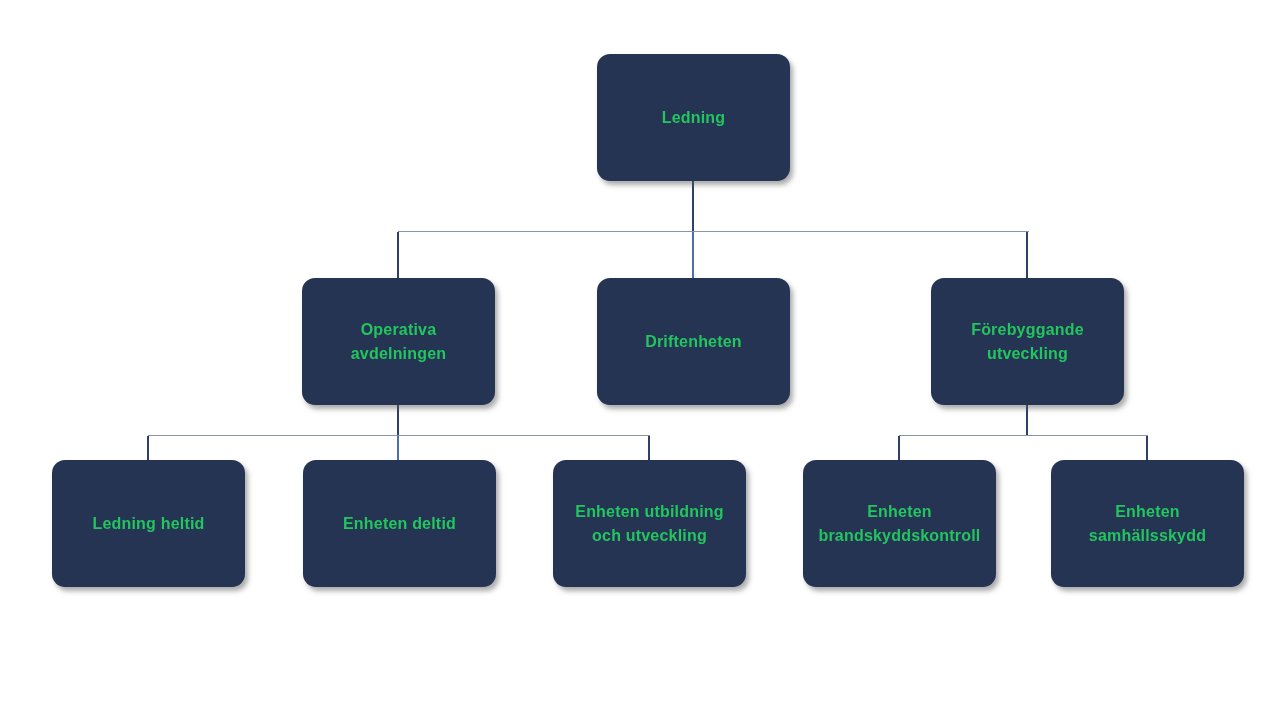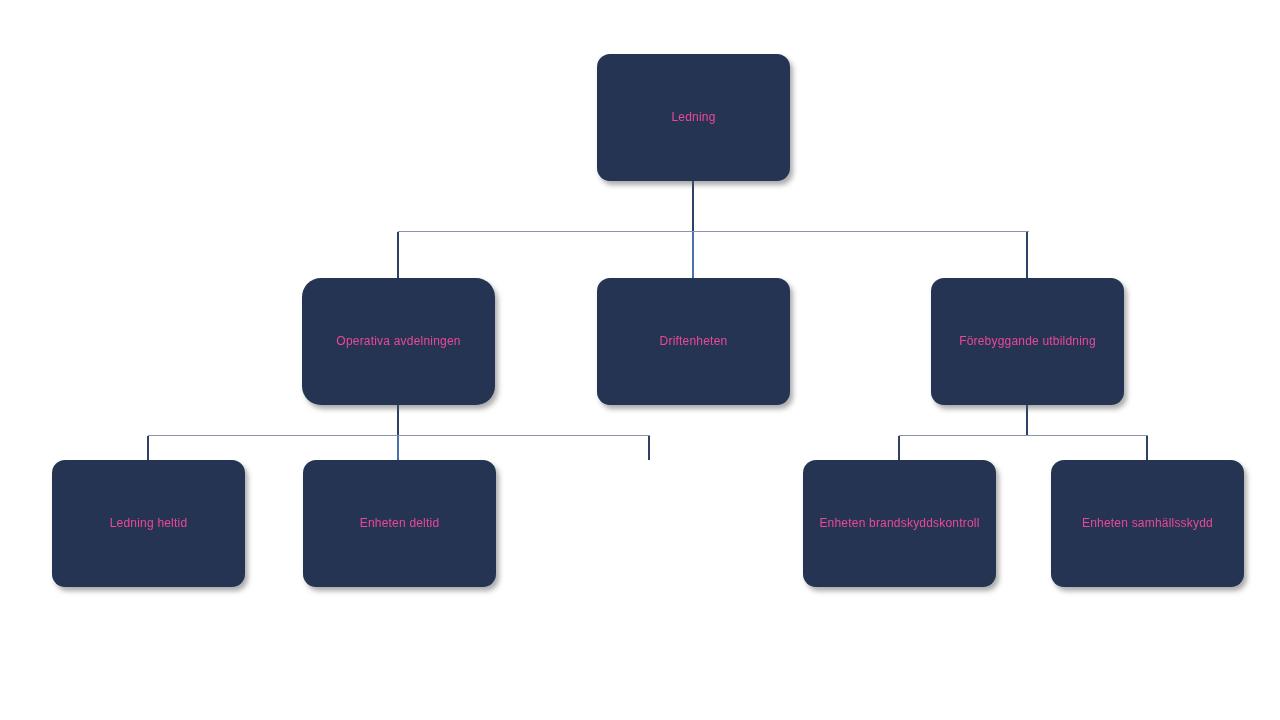--- a/index.html
+++ b/index.html
@@ -23,29 +23,29 @@
     border-radius: 13px;
     box-shadow: 3px 4px 5px rgba(90, 90, 90, 0.5);
     display: flex;
     align-items: center;
     justify-content: center;
     text-align: center;
     box-sizing: border-box;
     padding: 0 13px;
   }
   .node-label {
-    color: #ec4899;
-    font-weight: normal;
-    font-size: 12px;
+    color: #22c55e;
+    font-weight: bold;
+    font-size: 16px;
     line-height: 1.45;
     letter-spacing: 0.2px;
   }
   
   .n-ledning     { left: 597px;  top: 54px;  }
-  .n-operativa   { left: 302px;  top: 278px; border-radius: 19px; }
+  .n-operativa   { left: 302px;  top: 278px; }
   .n-drift       { left: 597px;  top: 278px; text-align: right; }
   .n-foreby      { left: 931px;  top: 278px; }
   .n-heltid      { left: 52px;   top: 460px; }
   .n-deltid      { left: 303px;  top: 460px; }
   .n-utbildning  { left: 553px;  top: 460px; }
   .n-brandskydd  { left: 803px;  top: 460px; }
   .n-samhall     { left: 1051px; top: 460px; }
 
   
   .cv {
@@ -100,28 +100,31 @@
     <span class="node-label">Ledning</span>
   </div>
 
   <div class="node n-operativa">
     <span class="node-label">Operativa avdelningen</span>
   </div>
   <div class="node n-drift">
     <span class="node-label">Driftenheten</span>
   </div>
   <div class="node n-foreby">
-    <span class="node-label">Förebyggande utbildning</span>
+    <span class="node-label">Förebyggande utveckling</span>
   </div>
 
   <div class="node n-heltid">
     <span class="node-label">Ledning heltid</span>
   </div>
   <div class="node n-deltid">
     <span class="node-label">Enheten deltid</span>
+  </div>
+  <div class="node n-utbildning">
+    <span class="node-label">Enheten utbildning och utveckling</span>
   </div>
   <div class="node n-samhall">
     <span class="node-label">Enheten samhällsskydd</span>
   </div>
   <div class="node n-brandskydd">
     <span class="node-label">Enheten brandskyddskontroll</span>
   </div>
 
 </div>
 

